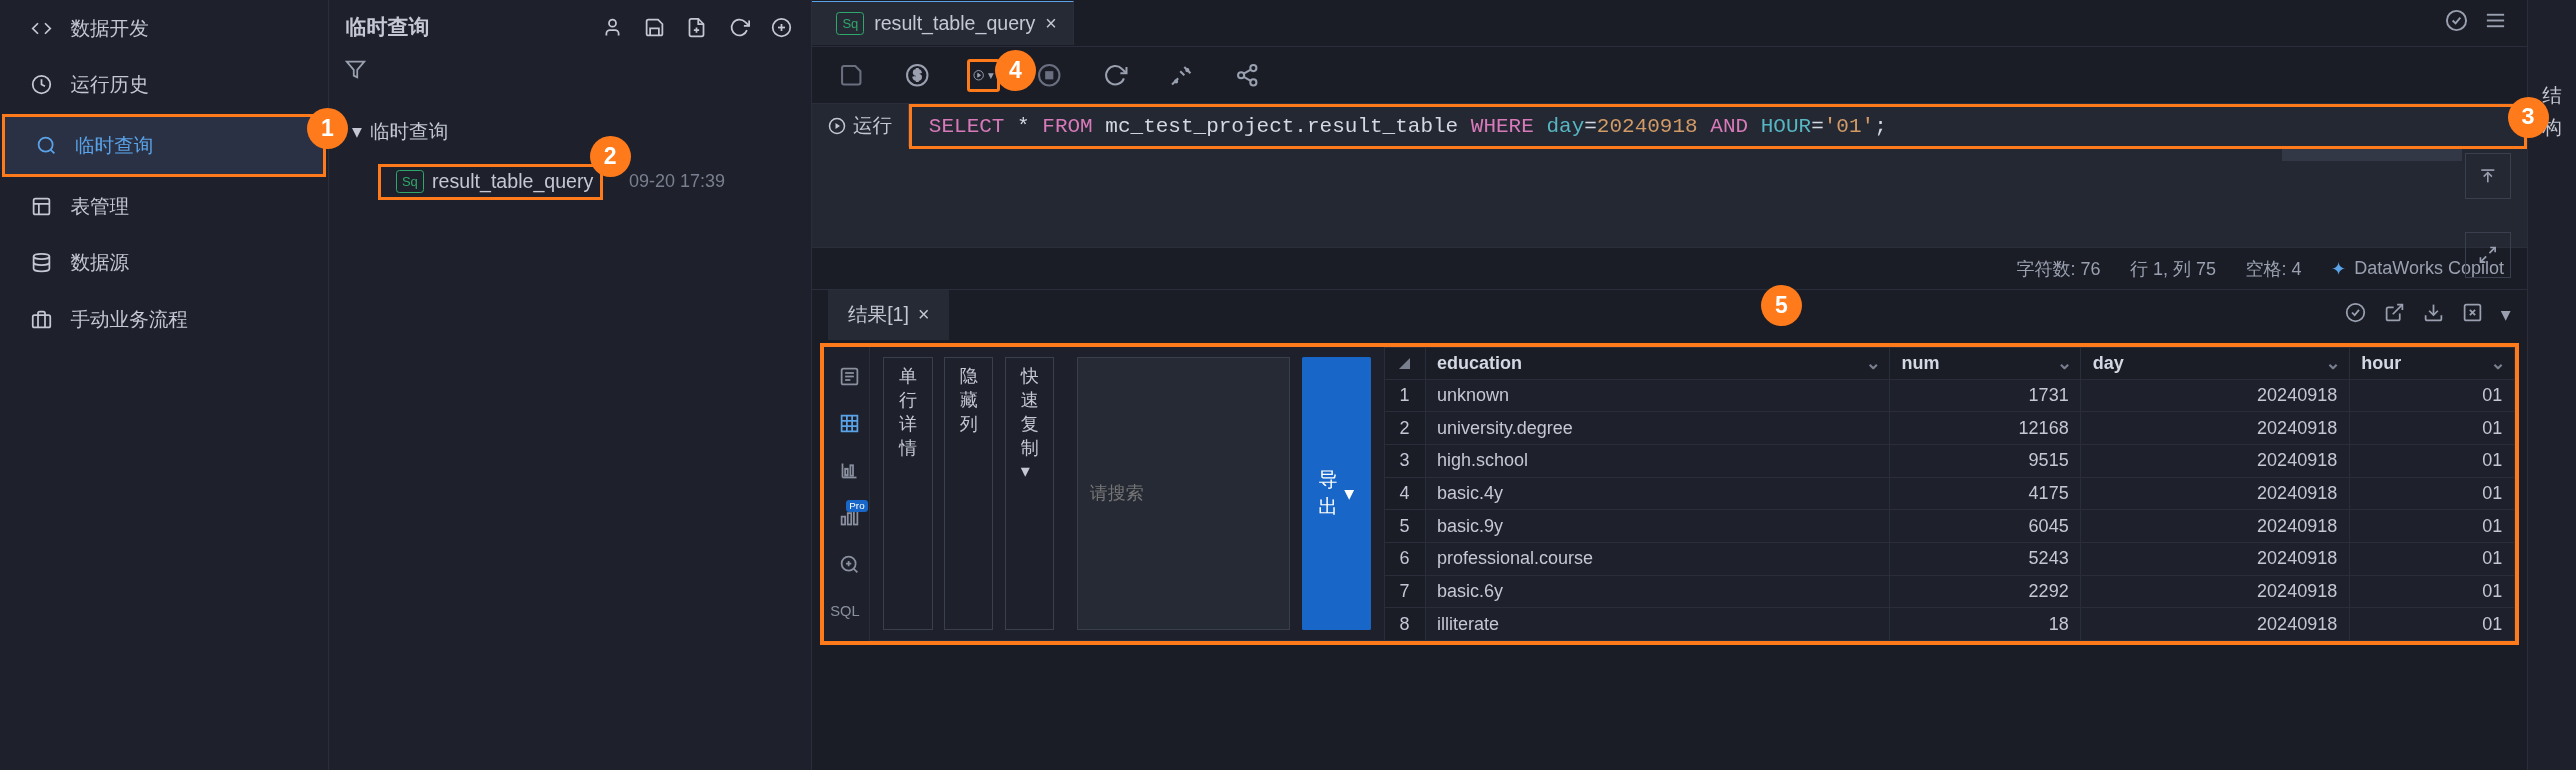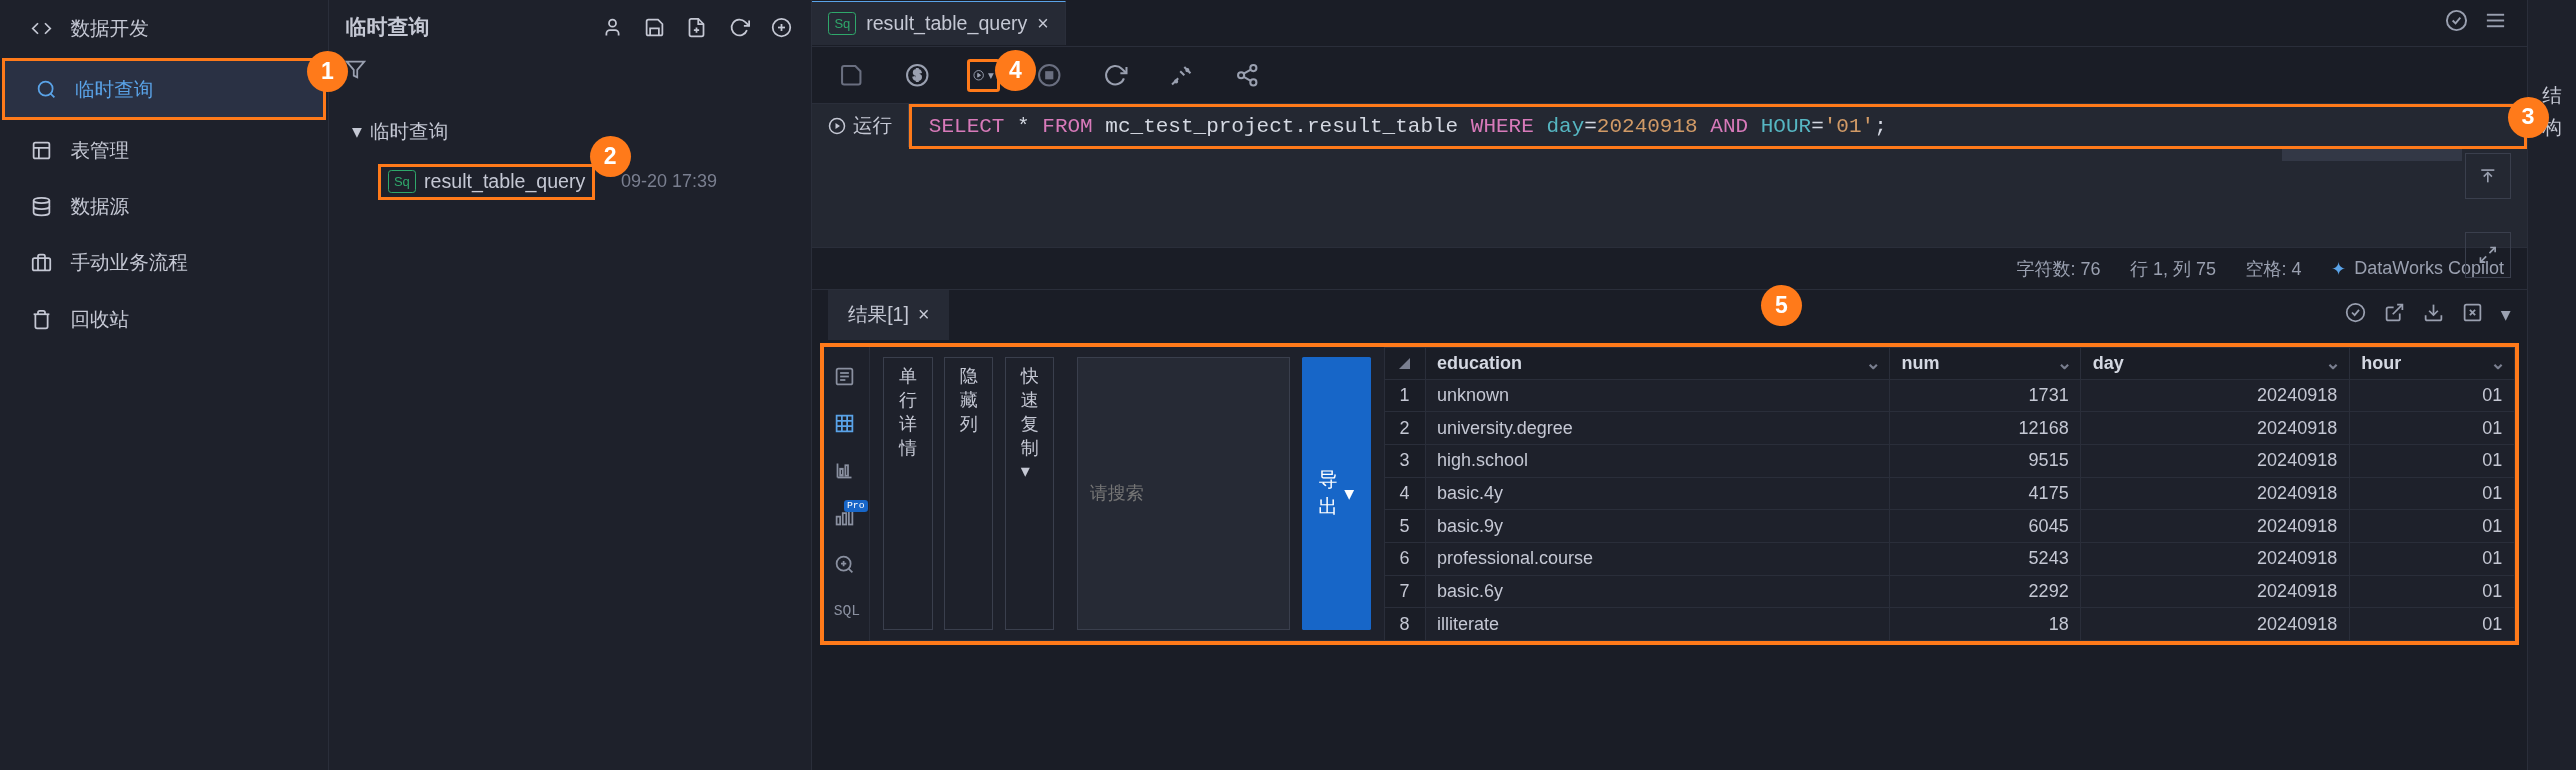--- a/index.html
+++ b/index.html
@@ -102,20 +102,21 @@
     }
     .sq-badge {
       display: inline-flex;
       align-items:center;
       justify-content:center;
       width: 28px; height: 23px;
       border: 1.6px solid #2fa86b;
       color:#2fa86b;
       font-size:13px;
       border-radius:3.3px;
+      margin-left:8px;
     }
     .tree-ts { color:#7a7f90; font-size:18px; margin-left:14.7px; }
     
     
     .main {
       flex: 1;
       display: flex;
       flex-direction: column;
       background: #1a1d26;
     }
@@ -264,21 +265,21 @@
     }
     .res-side {
       width:46px;
       border-right:0.8px solid #2a2e3a;
       display:flex;
       flex-direction:column;
       align-items:center;
       gap:21px;
       padding:16.4px 0;
     }
-    .res-side .sicon { width:26px; height:26px; display:inline-flex; align-items:center; justify-content:flex-start; color:#8a90a0; cursor:pointer;font-family:Liberation Mono, monospace;}
+    .res-side .sicon { width:26px; height:26px; display:inline-flex; align-items:center; justify-content:flex-end; color:#8a90a0; cursor:pointer;}
     .res-side .sicon.active { color:#5aa3e8; }
     .res-content { flex:1; display:flex; flex-direction:row;justify-content:space-between; }
     .res-toolbar {
       display:flex;
       gap:11.5px;
       padding:9.8px 13px;
       border-bottom:0.8px solid #2a2e3a;
     }
     .tbtn { border:0.8px solid #3a3f4d; padding:6.5px 14.7px; cursor:pointer; font-size:18px; }
     .tbtn:last-child { display:flex; gap:6.5px; align-items:center;}
@@ -331,20 +332,29 @@
 <div class="nav-panel">
   <div class="nav-item">
     <span class="icon">
         <svg width="21" height="21" viewBox="0 0 24 24" fill="none" stroke="currentColor" stroke-width="2">
           <polyline points="16 18 22 12 16 6"></polyline>
           <polyline points="8 6 2 12 8 18"></polyline>
         </svg>
       </span>
     <span>数据开发</span>
   </div>
+  <div class="nav-item">
+    <span class="icon">
+        <svg width="21" height="21" viewBox="0 0 24 24" fill="none" stroke="currentColor" stroke-width="2">
+          <circle cx="12" cy="12" r="10"></circle>
+          <polyline points="12 6 12 12 16 14"></polyline>
+        </svg>
+      </span>
+    <span>运行历史</span>
+  </div>
   <div class="nav-item active" style="position:relative">
     <span class="icon">
         <svg width="21" height="21" viewBox="0 0 24 24" fill="none" stroke="currentColor" stroke-width="2">
           <circle cx="11" cy="11" r="8"></circle>
           <line x1="21" y1="21" x2="16.65" y2="16.65"></line>
         </svg>
       </span>
     <span>临时查询</span>
     <span class="callout" style="right:-24.5px;top:-9.8px">1</span>
   </div>
@@ -369,30 +379,20 @@
     <span>数据源</span>
   </div>
   <div class="nav-item">
     <span class="icon">
         <svg width="21" height="21" viewBox="0 0 24 24" fill="none" stroke="currentColor" stroke-width="2">
           <rect x="2" y="7" width="20" height="14" rx="2"></rect>
           <path d="M16 21V5a2 2 0 0 0-2-2h-4a2 2 0 0 0-2 2v16"></path>
         </svg>
       </span>
     <span>手动业务流程</span>
-  </div>
-  <div class="nav-item">
-    <span class="icon">
-        <svg width="21" height="21" viewBox="0 0 24 24" fill="none" stroke="currentColor" stroke-width="2">
-          <polyline points="3 6 5 6 21 6"></polyline>
-          <path d="M19 6v14a2 2 0 0 1-2 2H7a2 2 0 0 1-2-2V6"></path>
-          <path d="M8 6V4a2 2 0 0 1 2-2h4a2 2 0 0 1 2 2v2"></path>
-        </svg>
-      </span>
-    <span>回收站</span>
   </div>
 </div>
 
 <div class="file-panel">
   <div class="file-header">
     <span class="file-title">临时查询</span>
     <div class="file-header-icons">
       <span class="icon">
           <svg width="21" height="21" viewBox="0 0 24 24" fill="none" stroke="currentColor" stroke-width="2">
             <circle cx="12" cy="7" r="4"></circle>

